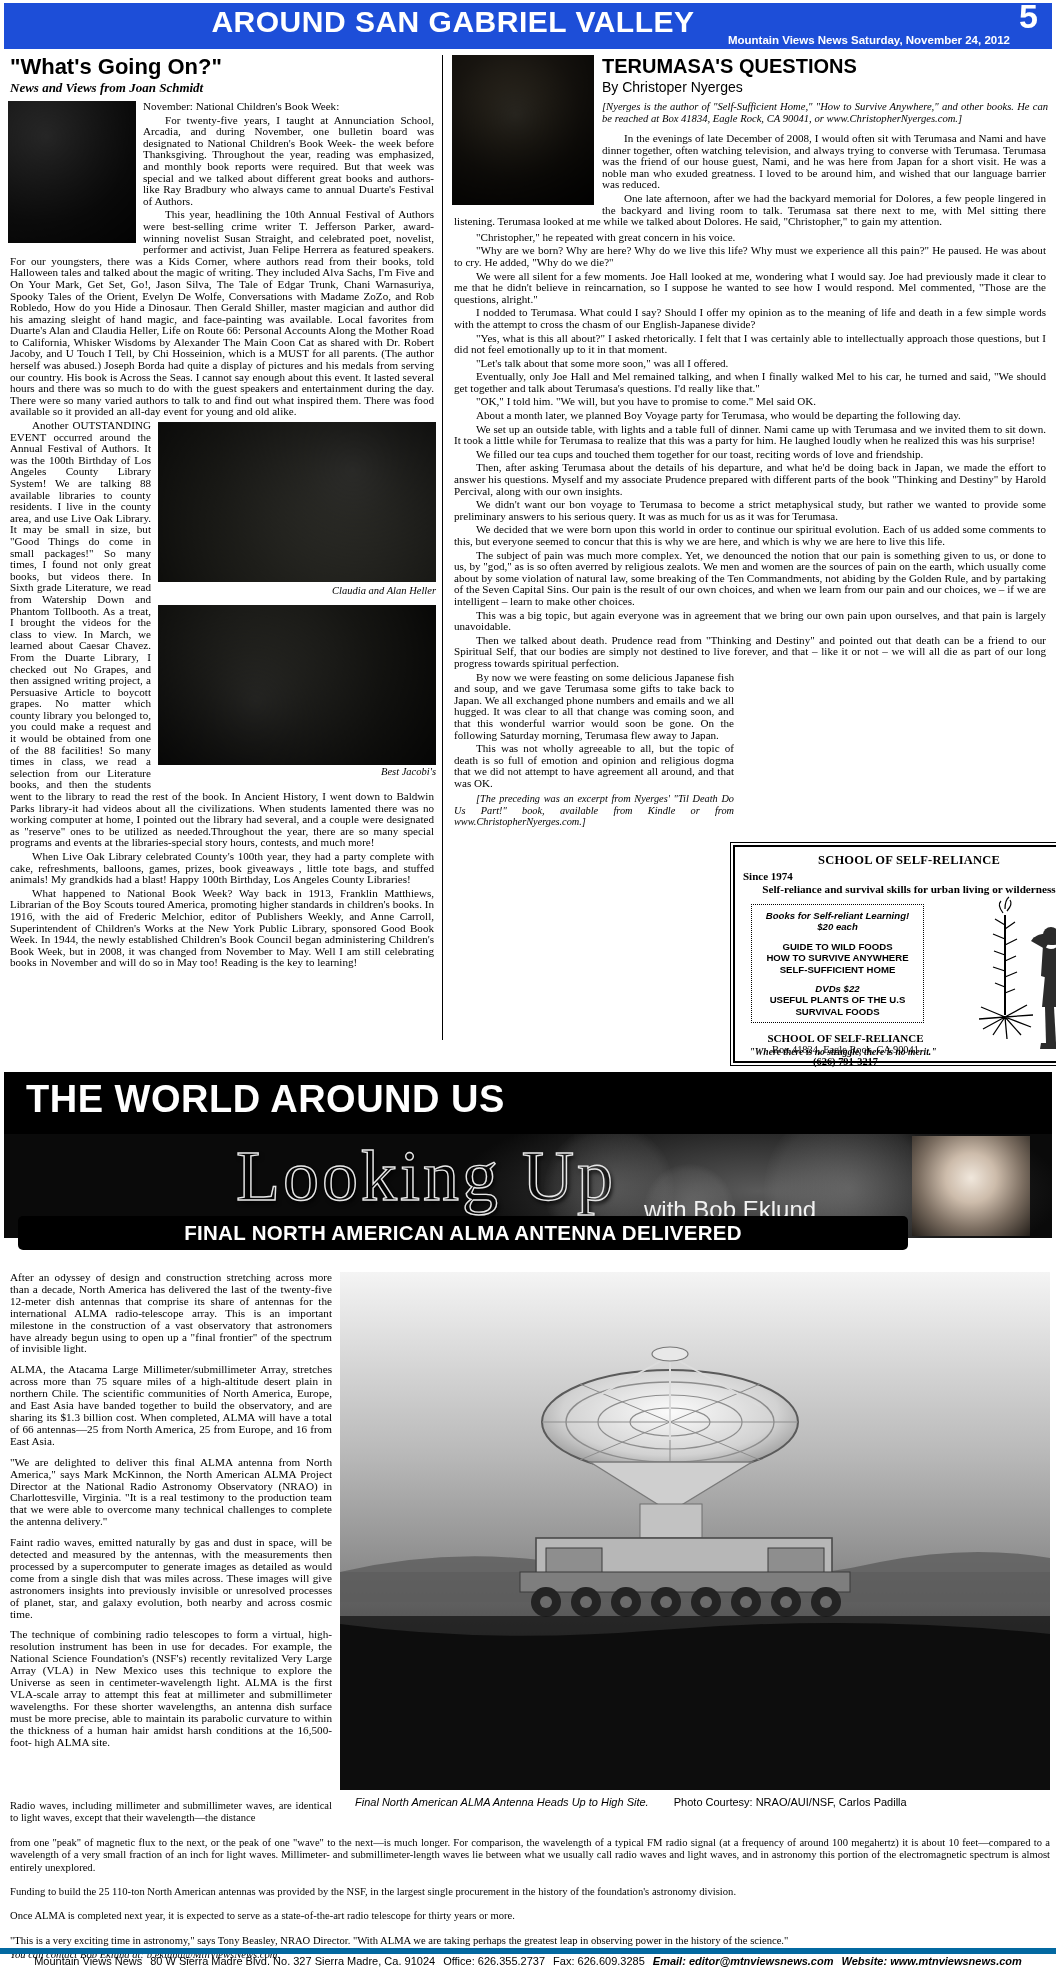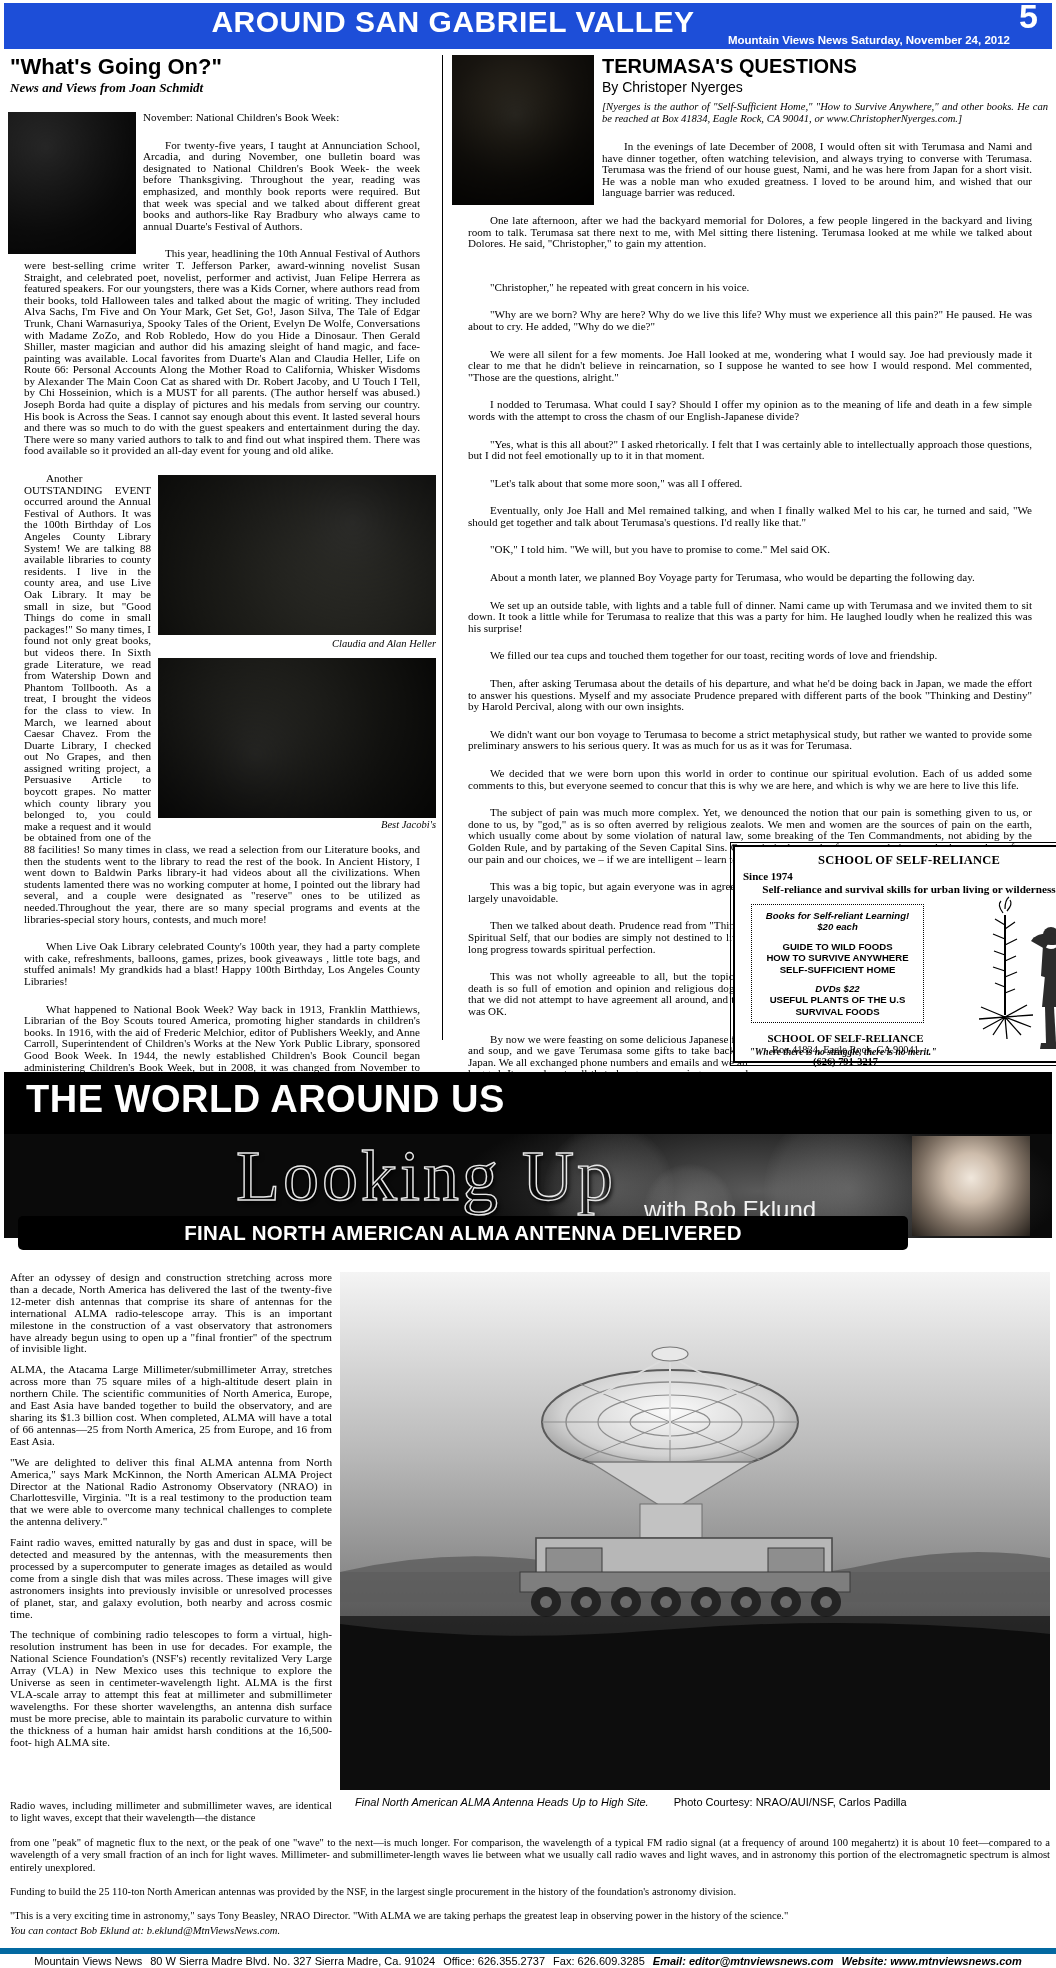--- a/index.html
+++ b/index.html
@@ -51,21 +51,21 @@
   }
   .subhdr-whatsgoing {
     font-family:"Liberation Serif", serif;
     font-weight:bold; font-style:italic; font-size:13px; margin:0 0 5px 2px;
   }
 
   .body-text {
     font-size:11.1px; line-height:11.6px; text-align:justify;
     hyphens:auto; -webkit-hyphens:auto;
   }
-  .body-text p { margin:16px; text-indent:22px; }
+  .body-text p { margin:2px; text-indent:22px; }
   .body-text p.noindent { text-indent:0; }
 
   
   .photo {
     background:#8d8d8d;
     background-image:
       radial-gradient(circle at 30% 25%, #d8d8d8 0%, #9a9a9a 28%, #4c4c4c 62%, #1e1e1e 100%),
       linear-gradient(135deg,#5e5e5e 0%,#2a2a2a 100%);
     background-blend-mode:multiply;
     border:0; display:block;
@@ -302,22 +302,22 @@
       <p>"OK," I told him. "We will, but you have to promise to come."  Mel said OK.</p>
       <p>About a month later, we planned Boy Voyage party for Terumasa, who would be departing the following day.</p>
       <p>We set up an outside table, with lights and a table full of dinner.  Nami came up with Terumasa and we invited them to sit down.  It took a little while for Terumasa to realize that this was a party for him.  He laughed loudly when he realized this was his surprise!</p>
       <p>We filled our tea cups and touched them together for our toast, reciting words of love and friendship.</p>
       <p>Then, after asking Terumasa about the details of his departure, and what he'd be doing back in Japan, we made the effort to answer his questions.  Myself and my associate Prudence prepared with different parts of the book "Thinking and Destiny" by Harold Percival, along with our own insights.</p>
       <p>We didn't want our bon voyage to Terumasa to become a strict metaphysical study, but rather we wanted to provide some preliminary answers to his serious query.  It was as much for us as it was for Terumasa.</p>
       <p>We decided that we were born upon this world in order to continue our spiritual evolution.  Each of us added some comments to this, but everyone seemed to concur that this is why we are here, and which is why we are here to live this life.</p>
       <p>The subject of pain was much more complex.  Yet, we denounced the notion that our pain is something given to us, or done to us, by "god," as is so often averred by religious zealots.  We men and women are the sources of pain on the earth, which usually come about by some violation of natural law, some breaking of the Ten Commandments, not abiding by the Golden Rule, and by partaking of the Seven Capital Sins.  Our pain is the result of our own choices, and when we learn from our pain and our choices, we – if we are intelligent – learn to make other choices.</p>
       <p>This was a big topic, but again everyone was in agreement that we bring our own pain upon ourselves, and that pain is largely unavoidable.</p>
       <p>Then we talked about death.  Prudence read from "Thinking and Destiny" and pointed out that death can be a friend to our Spiritual Self, that our bodies are simply not destined to live forever, and that – like it or not – we will all die as part of our long progress towards spiritual perfection.</p>
+      <p style="width:280px;">By now we were feasting on some delicious Japanese fish and soup, and we gave Terumasa some gifts to take back to Japan.  We all exchanged phone numbers and emails and we all hugged.  It was clear to all that change was coming soon, and that this wonderful warrior would soon be gone.  On the following Saturday morning, Terumasa flew away to Japan.</p>
       <p style="width:280px;">This was not wholly agreeable to all, but the topic of death is so full of emotion and opinion and religious dogma that we did not attempt to have agreement all around, and that was OK.</p>
-      <p style="width:280px;">By now we were feasting on some delicious Japanese fish and soup, and we gave Terumasa some gifts to take back to Japan.  We all exchanged phone numbers and emails and we all hugged.  It was clear to all that change was coming soon, and that this wonderful warrior would soon be gone.  On the following Saturday morning, Terumasa flew away to Japan.</p>
       <p style="width:280px; margin-top:4px;" class="bracket-note-bottom">[The preceding was an excerpt from Nyerges' "Til Death Do Us Part!" book, available from Kindle or from www.ChristopherNyerges.com.]</p>
     </div>
 
     <div class="ad-box">
       <div class="ad-title">SCHOOL OF SELF-RELIANCE</div>
       <div class="ad-since">Since 1974</div>
       <div class="ad-tag">Self-reliance and survival skills for urban living or wilderness</div>
 
       <div class="ad-inner">
         <div class="itl">Books for Self-reliant Learning!</div>
@@ -478,20 +478,21 @@
 
 <div class="alma-caption">
   <span class="cap">Final North American ALMA Antenna Heads Up to High Site.</span>
   <span class="credit">Photo Courtesy: NRAO/AUI/NSF, Carlos Padilla</span>
 </div>
 
 <div class="bottom-flow">
   <p class="narrow">Radio waves, including millimeter and submillimeter waves, are identical to light waves, except that their wavelength—the distance</p>
   <p>from one "peak" of magnetic flux to the next, or the peak of one "wave" to the next—is much longer.  For comparison, the wavelength of a typical FM radio signal (at a frequency of around 100 megahertz) it is about 10 feet—compared to a wavelength of a very small fraction of an inch for light waves.  Millimeter- and submillimeter-length waves lie between what we usually call radio waves and light waves, and in astronomy this portion of the electromagnetic spectrum is almost entirely unexplored.</p>
   <p>Funding to build the 25 110-ton North American antennas was provided by the NSF, in the largest single procurement in the history of the foundation's astronomy division.</p>
+  <p>Once ALMA is completed next year, it is expected to serve as a state-of-the-art radio telescope for thirty years or more.</p>
   <p style="margin-bottom:2px;">"This is a very exciting time in astronomy," says Tony Beasley, NRAO Director. "With ALMA we are taking perhaps the greatest leap in observing power in the history of the science."</p>
   <p class="ital">You can contact Bob Eklund at: b.eklund@MtnViewsNews.com.</p>
 </div>
 
 <div class="footer">
   <span>Mountain Views News</span>
   <span style="width:8px"></span>
   <span>80 W Sierra Madre Blvd.  No. 327  Sierra Madre, Ca.  91024</span>
   <span style="width:8px"></span>
   <span>Office:  626.355.2737</span>

